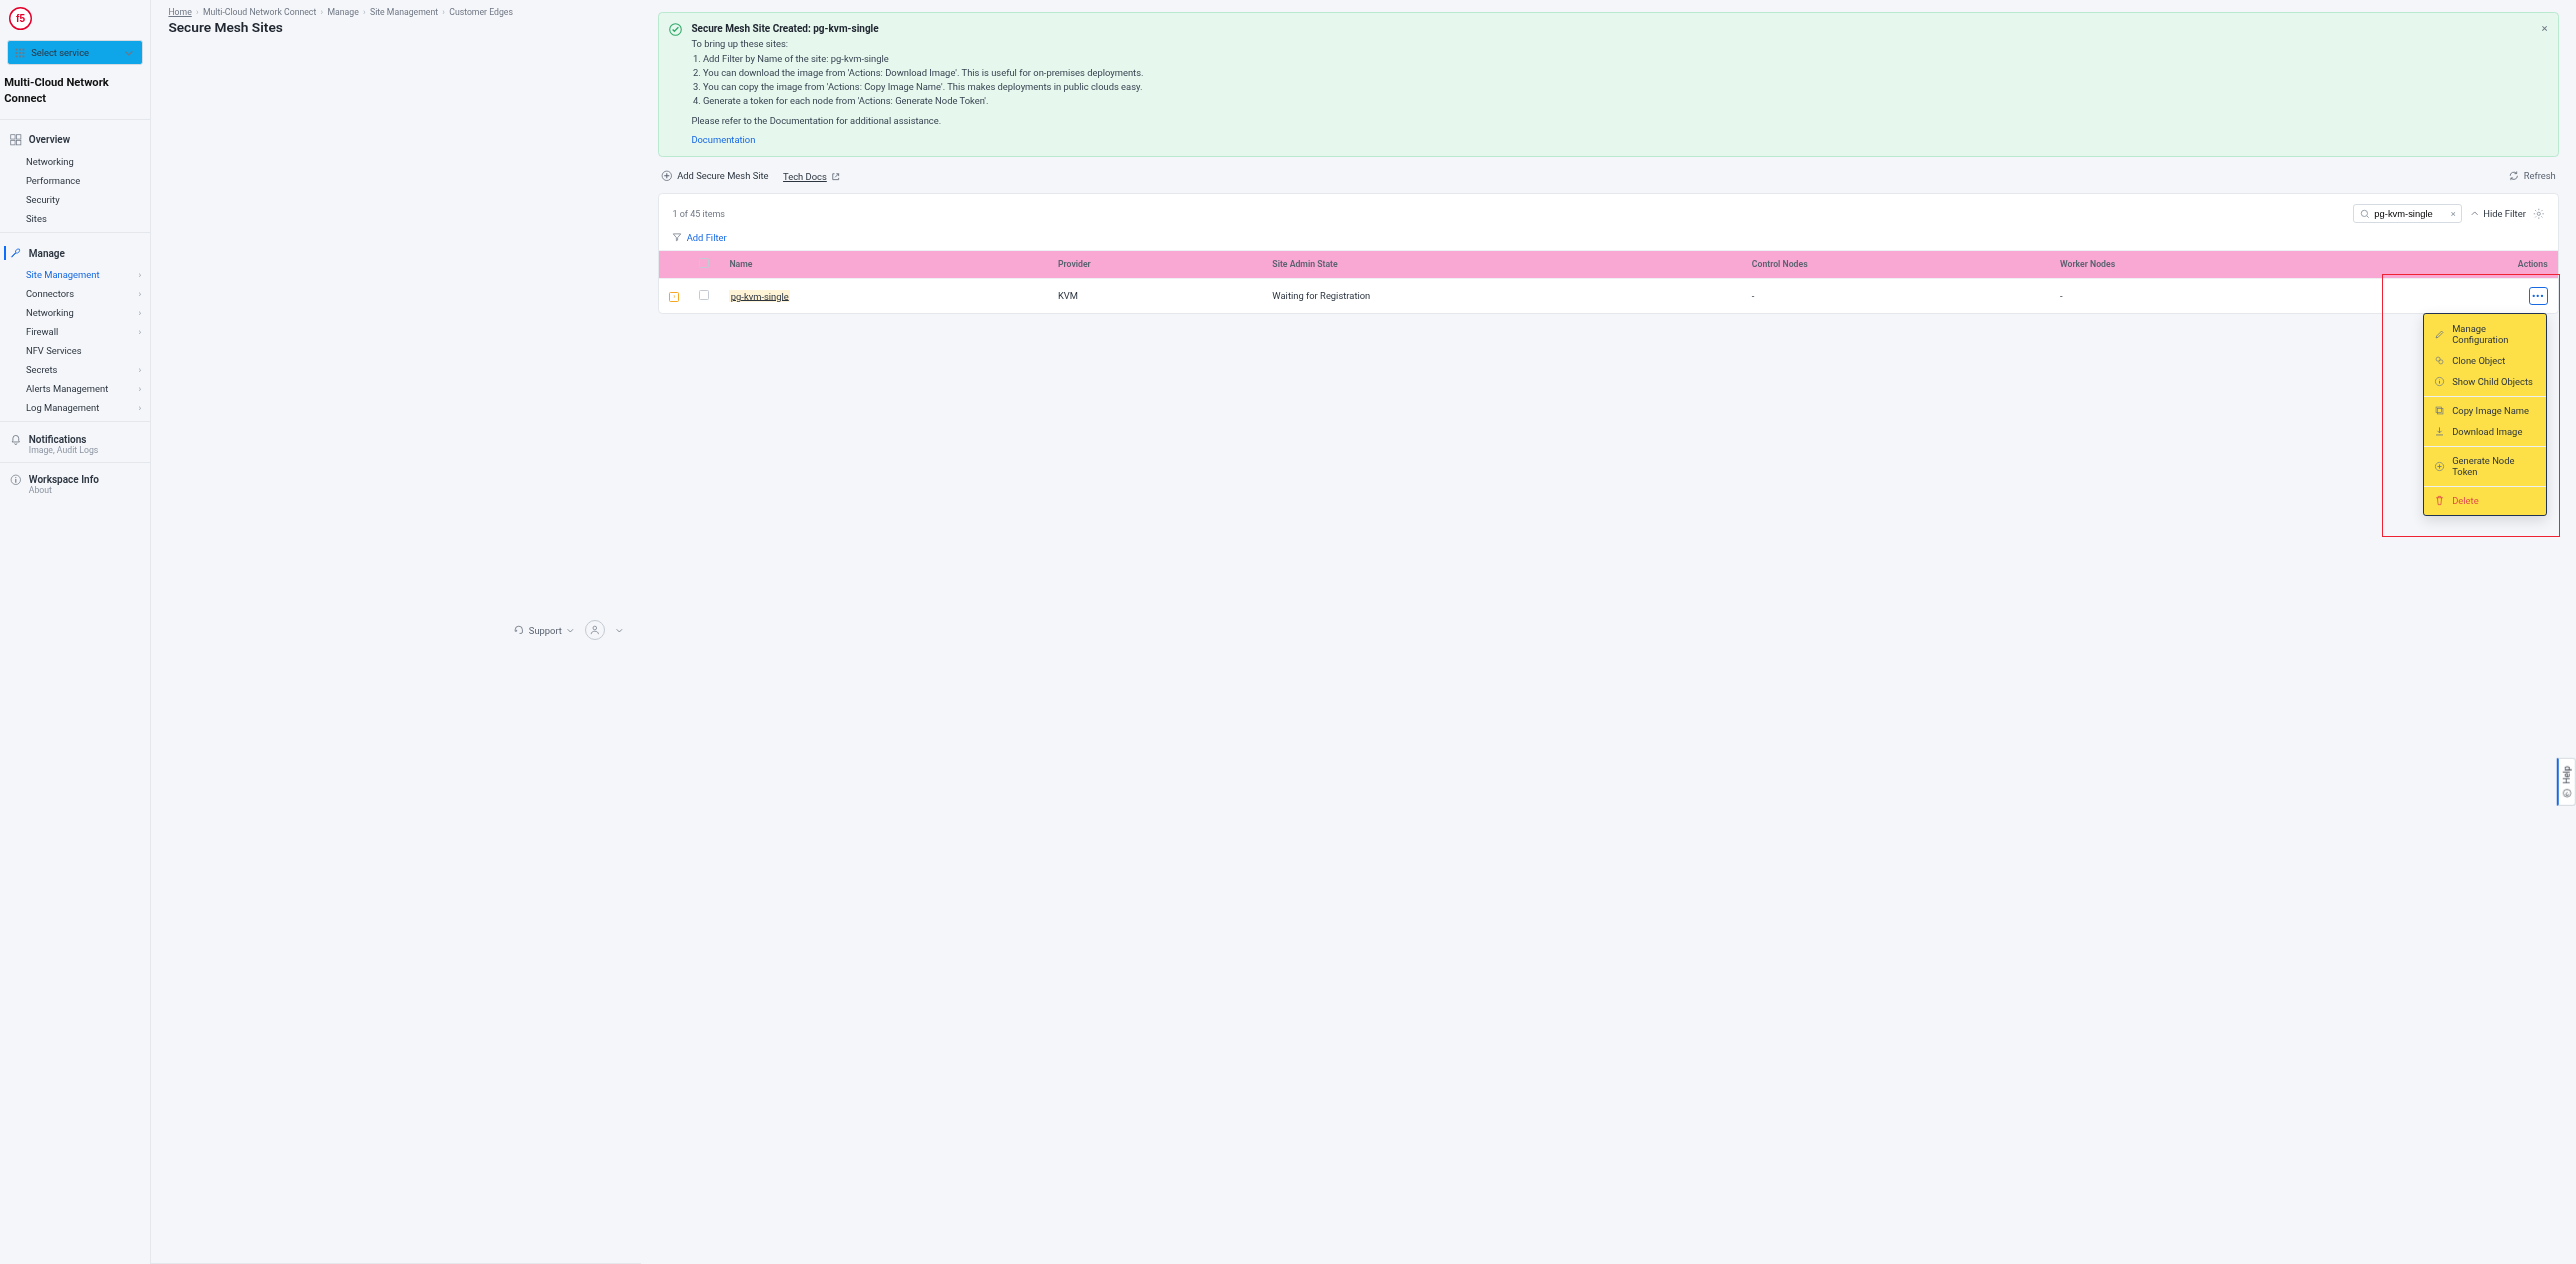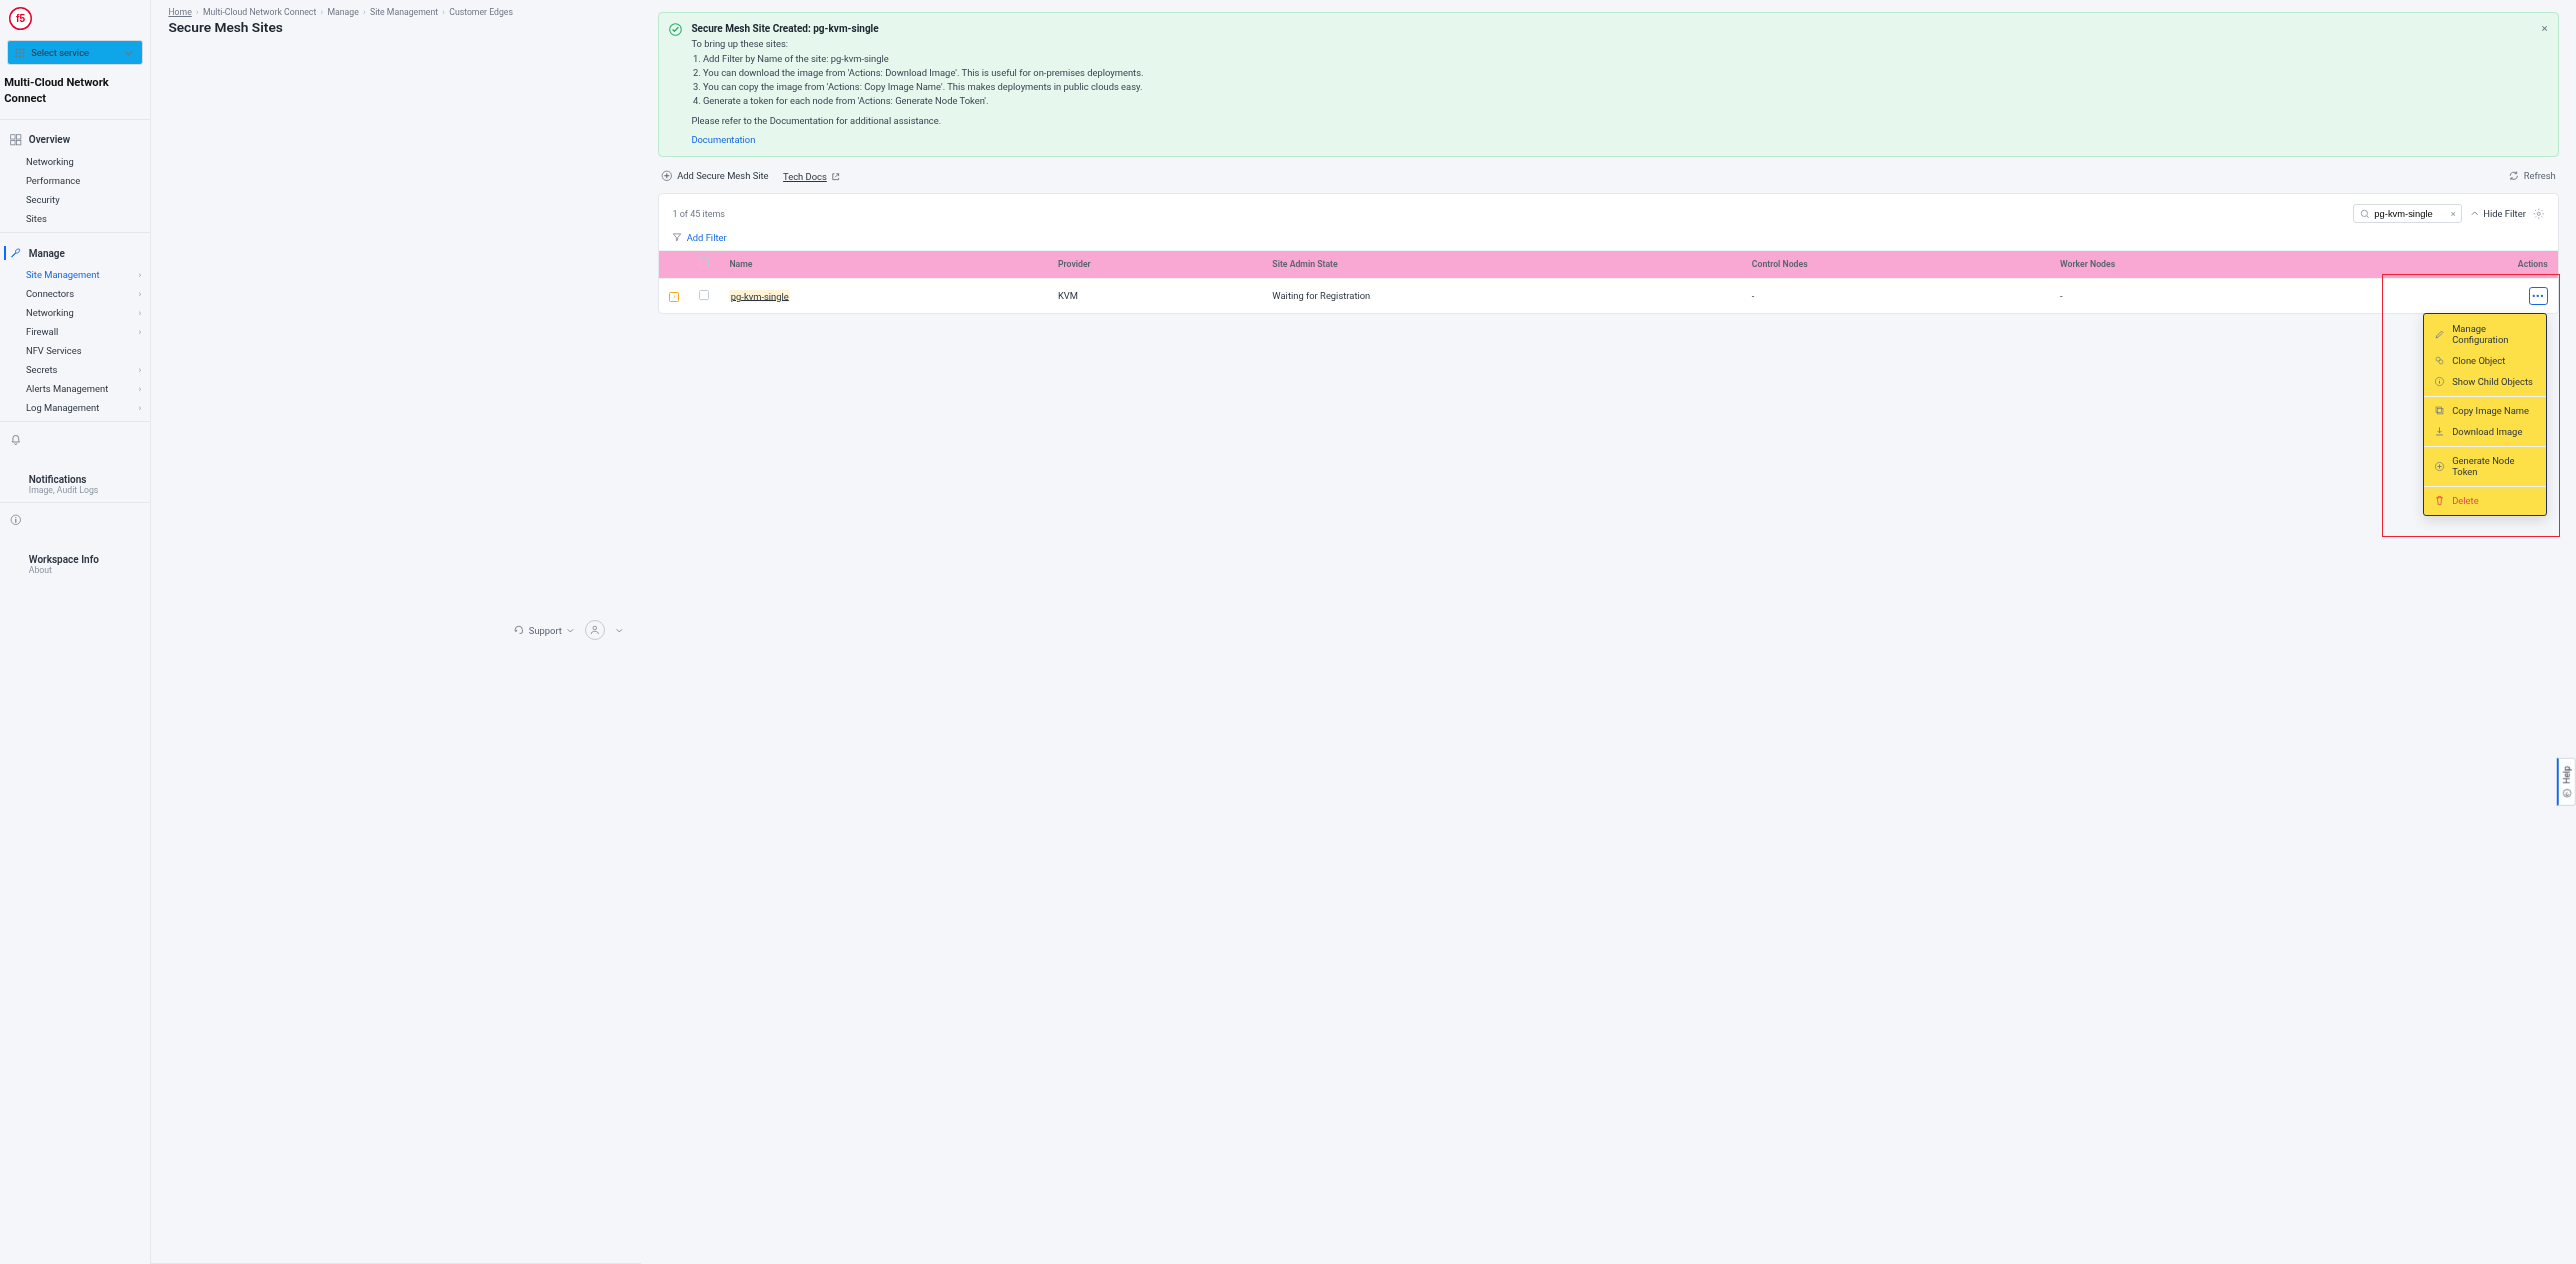--- a/index.html
+++ b/index.html
@@ -17,21 +17,21 @@
 .nav-item.sec-header { font-weight: 600; }
 .nav-item.active { color: #2c3540; font-weight: 600; position: relative; }
 .nav-item.active::before { content:""; position:absolute; left:4.3px; top:4.3px; bottom:4.3px; width:1.4px; background:#0d6efd; }
 .nav-sub { padding-left: 26px; padding-right:8.7px; font-size:9.4px; color:#2c3540; display:flex; align-items:center; justify-content:space-between; height:19px; cursor:pointer; }
 .nav-sub.l0 { padding-left: 26px; }
 .nav-sub.selected { color:#1668e3; }
 .nav-sub .chev { color:#9aa2af; }
 .ic { width:11.6px; height:11.6px; color:#6f7784; flex:none; }
 .sidebar-section { border-top:0.7px solid #e4e8ed; padding:8.7px 0 4.3px; }
 .side-footer-item { padding:2.9px 8.7px 2.9px 10px; display:flex; gap:7.2px; align-items:flex-start; cursor:pointer; }
-.side-footer-item .txt { display:flex; flex-direction:column;margin-top:40px; }
+.side-footer-item .txt { display:flex; flex-direction:column; }
 .side-footer-item .title { font-size:10px; font-weight:600; color:#2c3540; }
 .side-footer-item .sub { font-size:8.7px; color:#8c95a2; }
 
 .main { flex:1; display:flex; flex-direction:row; }
 .topbar { padding:7.2px 17.4px 10px; border-bottom:0.7px solid #e4e8ed; display:flex; justify-content:space-between; }
 .topbar-left { }
 .breadcrumbs { font-size:8.7px; color:#6f7784; display:flex; gap:4.3px; flex-wrap:wrap; margin-bottom:2.2px; }
 .breadcrumbs .bc { color:#6f7784; }
 .breadcrumbs .bc.first { text-decoration:underline; }
 .breadcrumbs .sep { color:#b0b8c2; }

